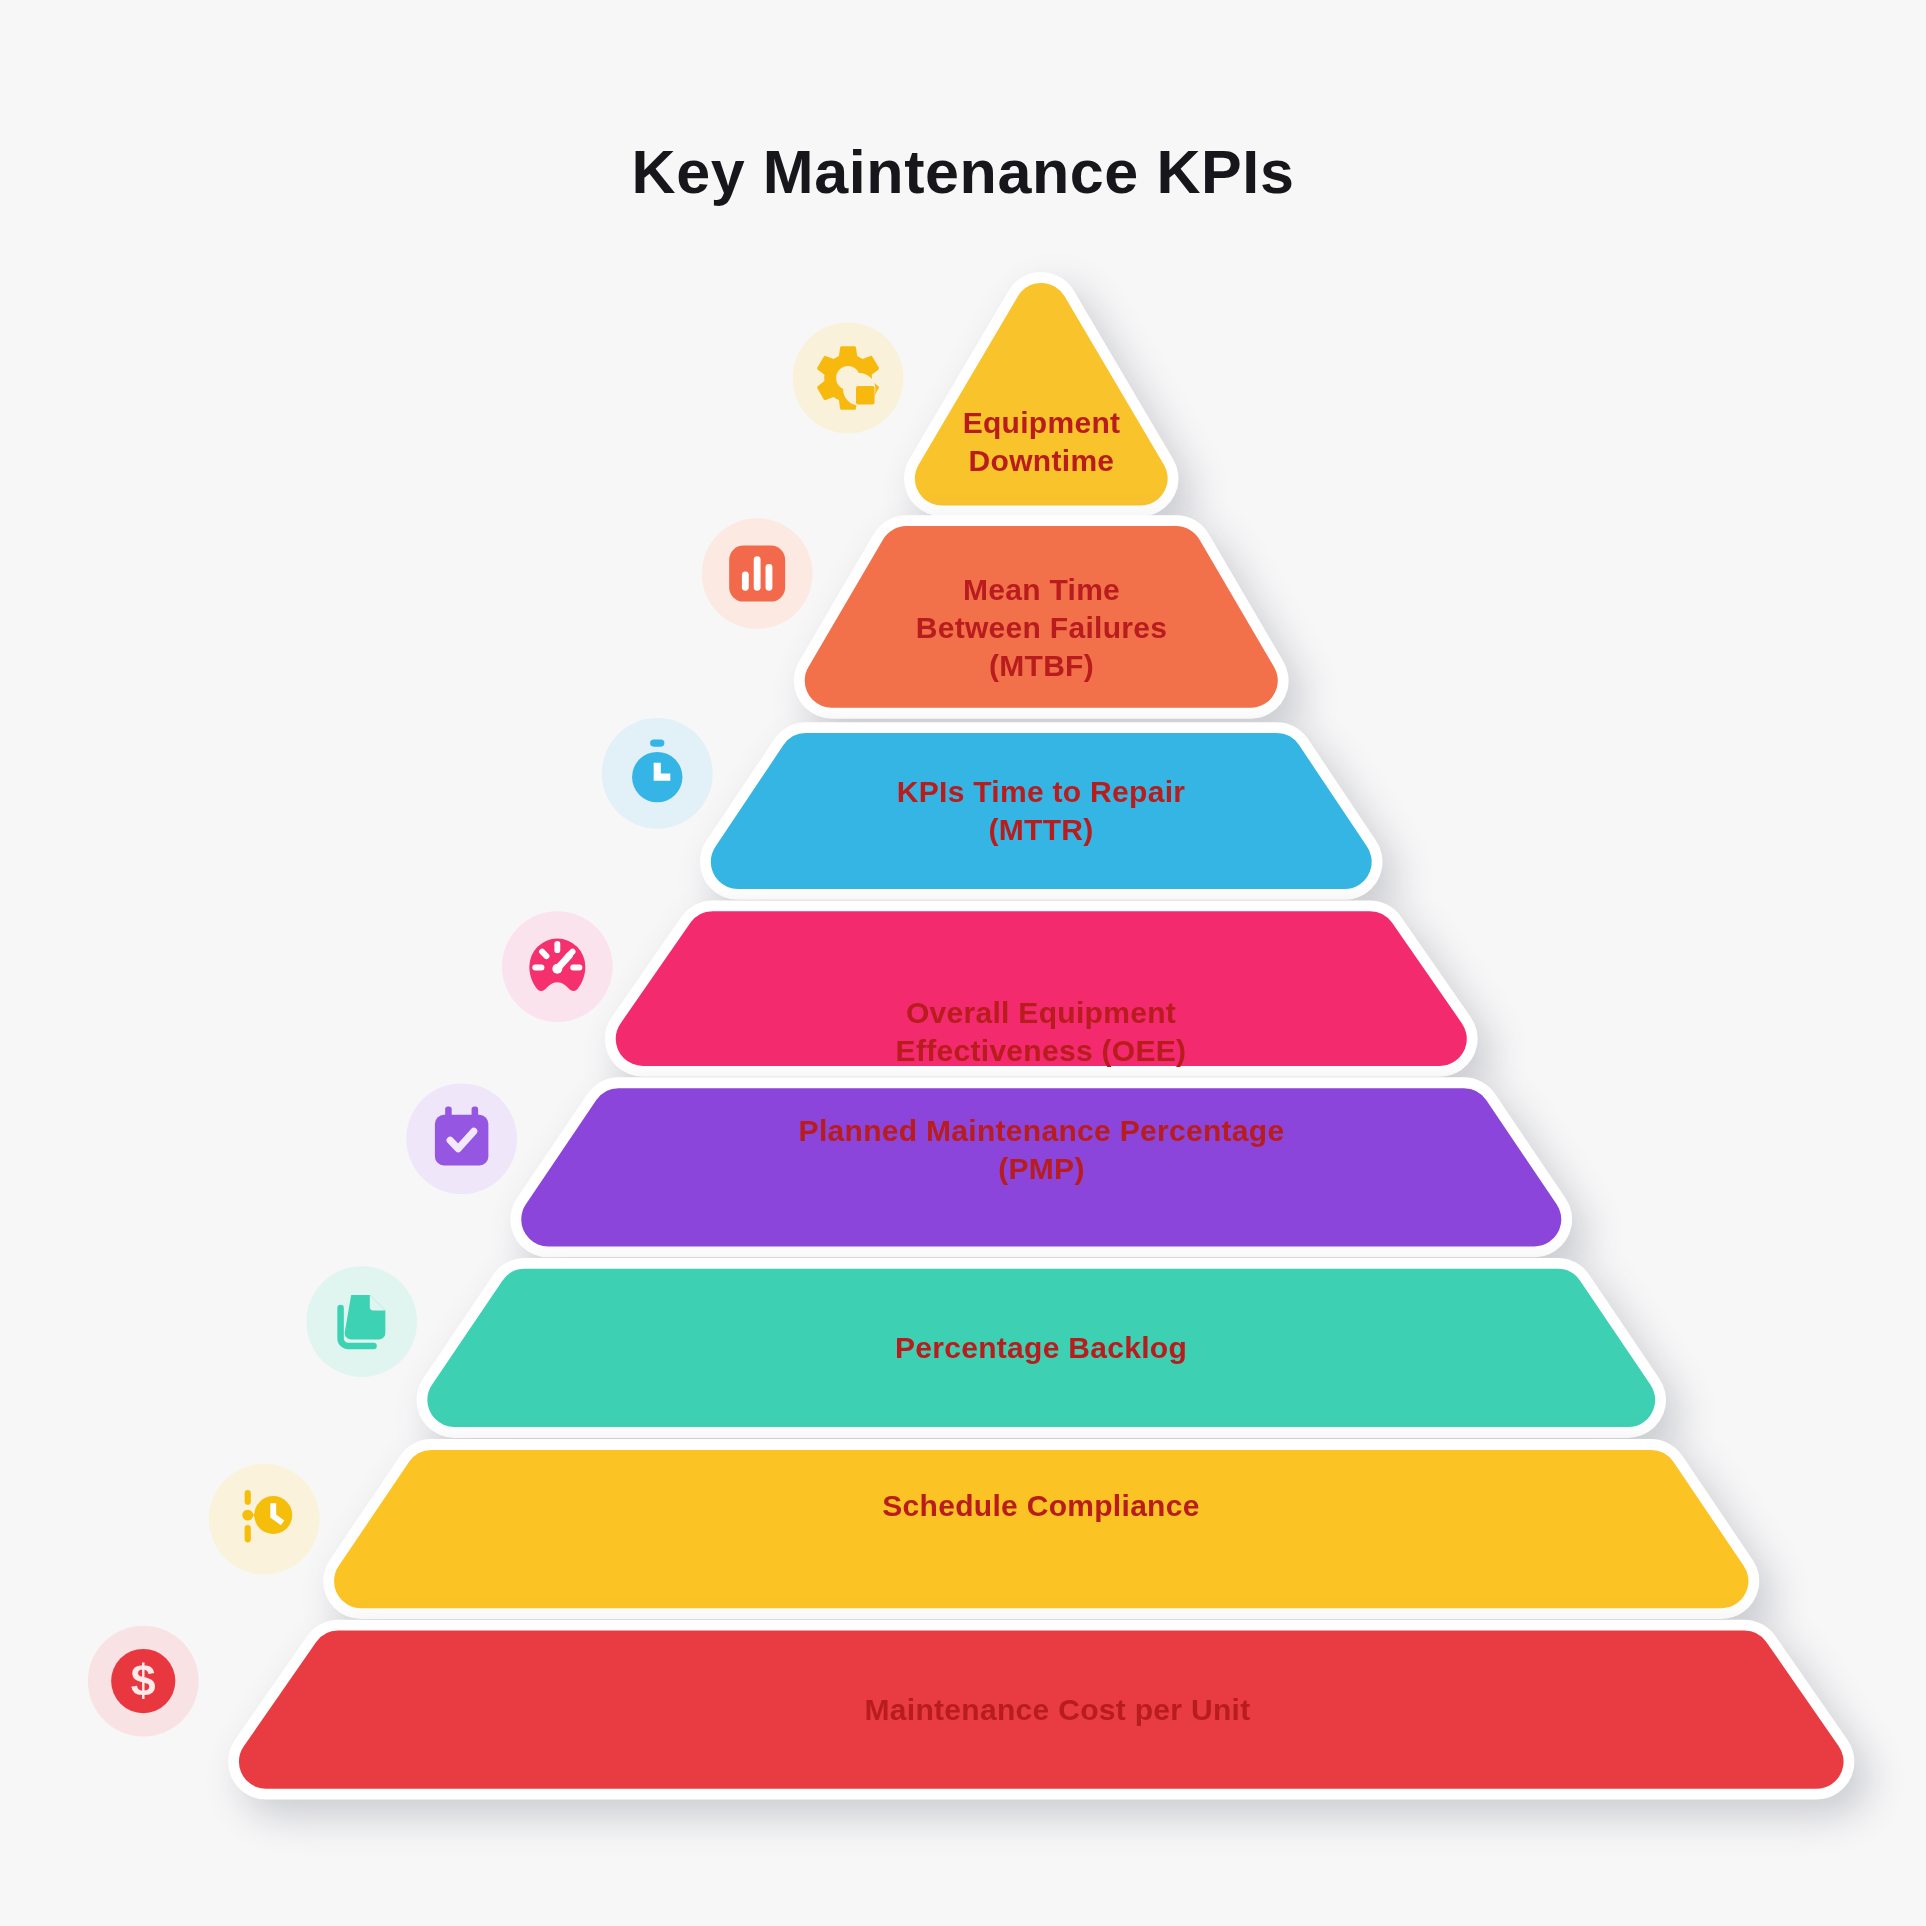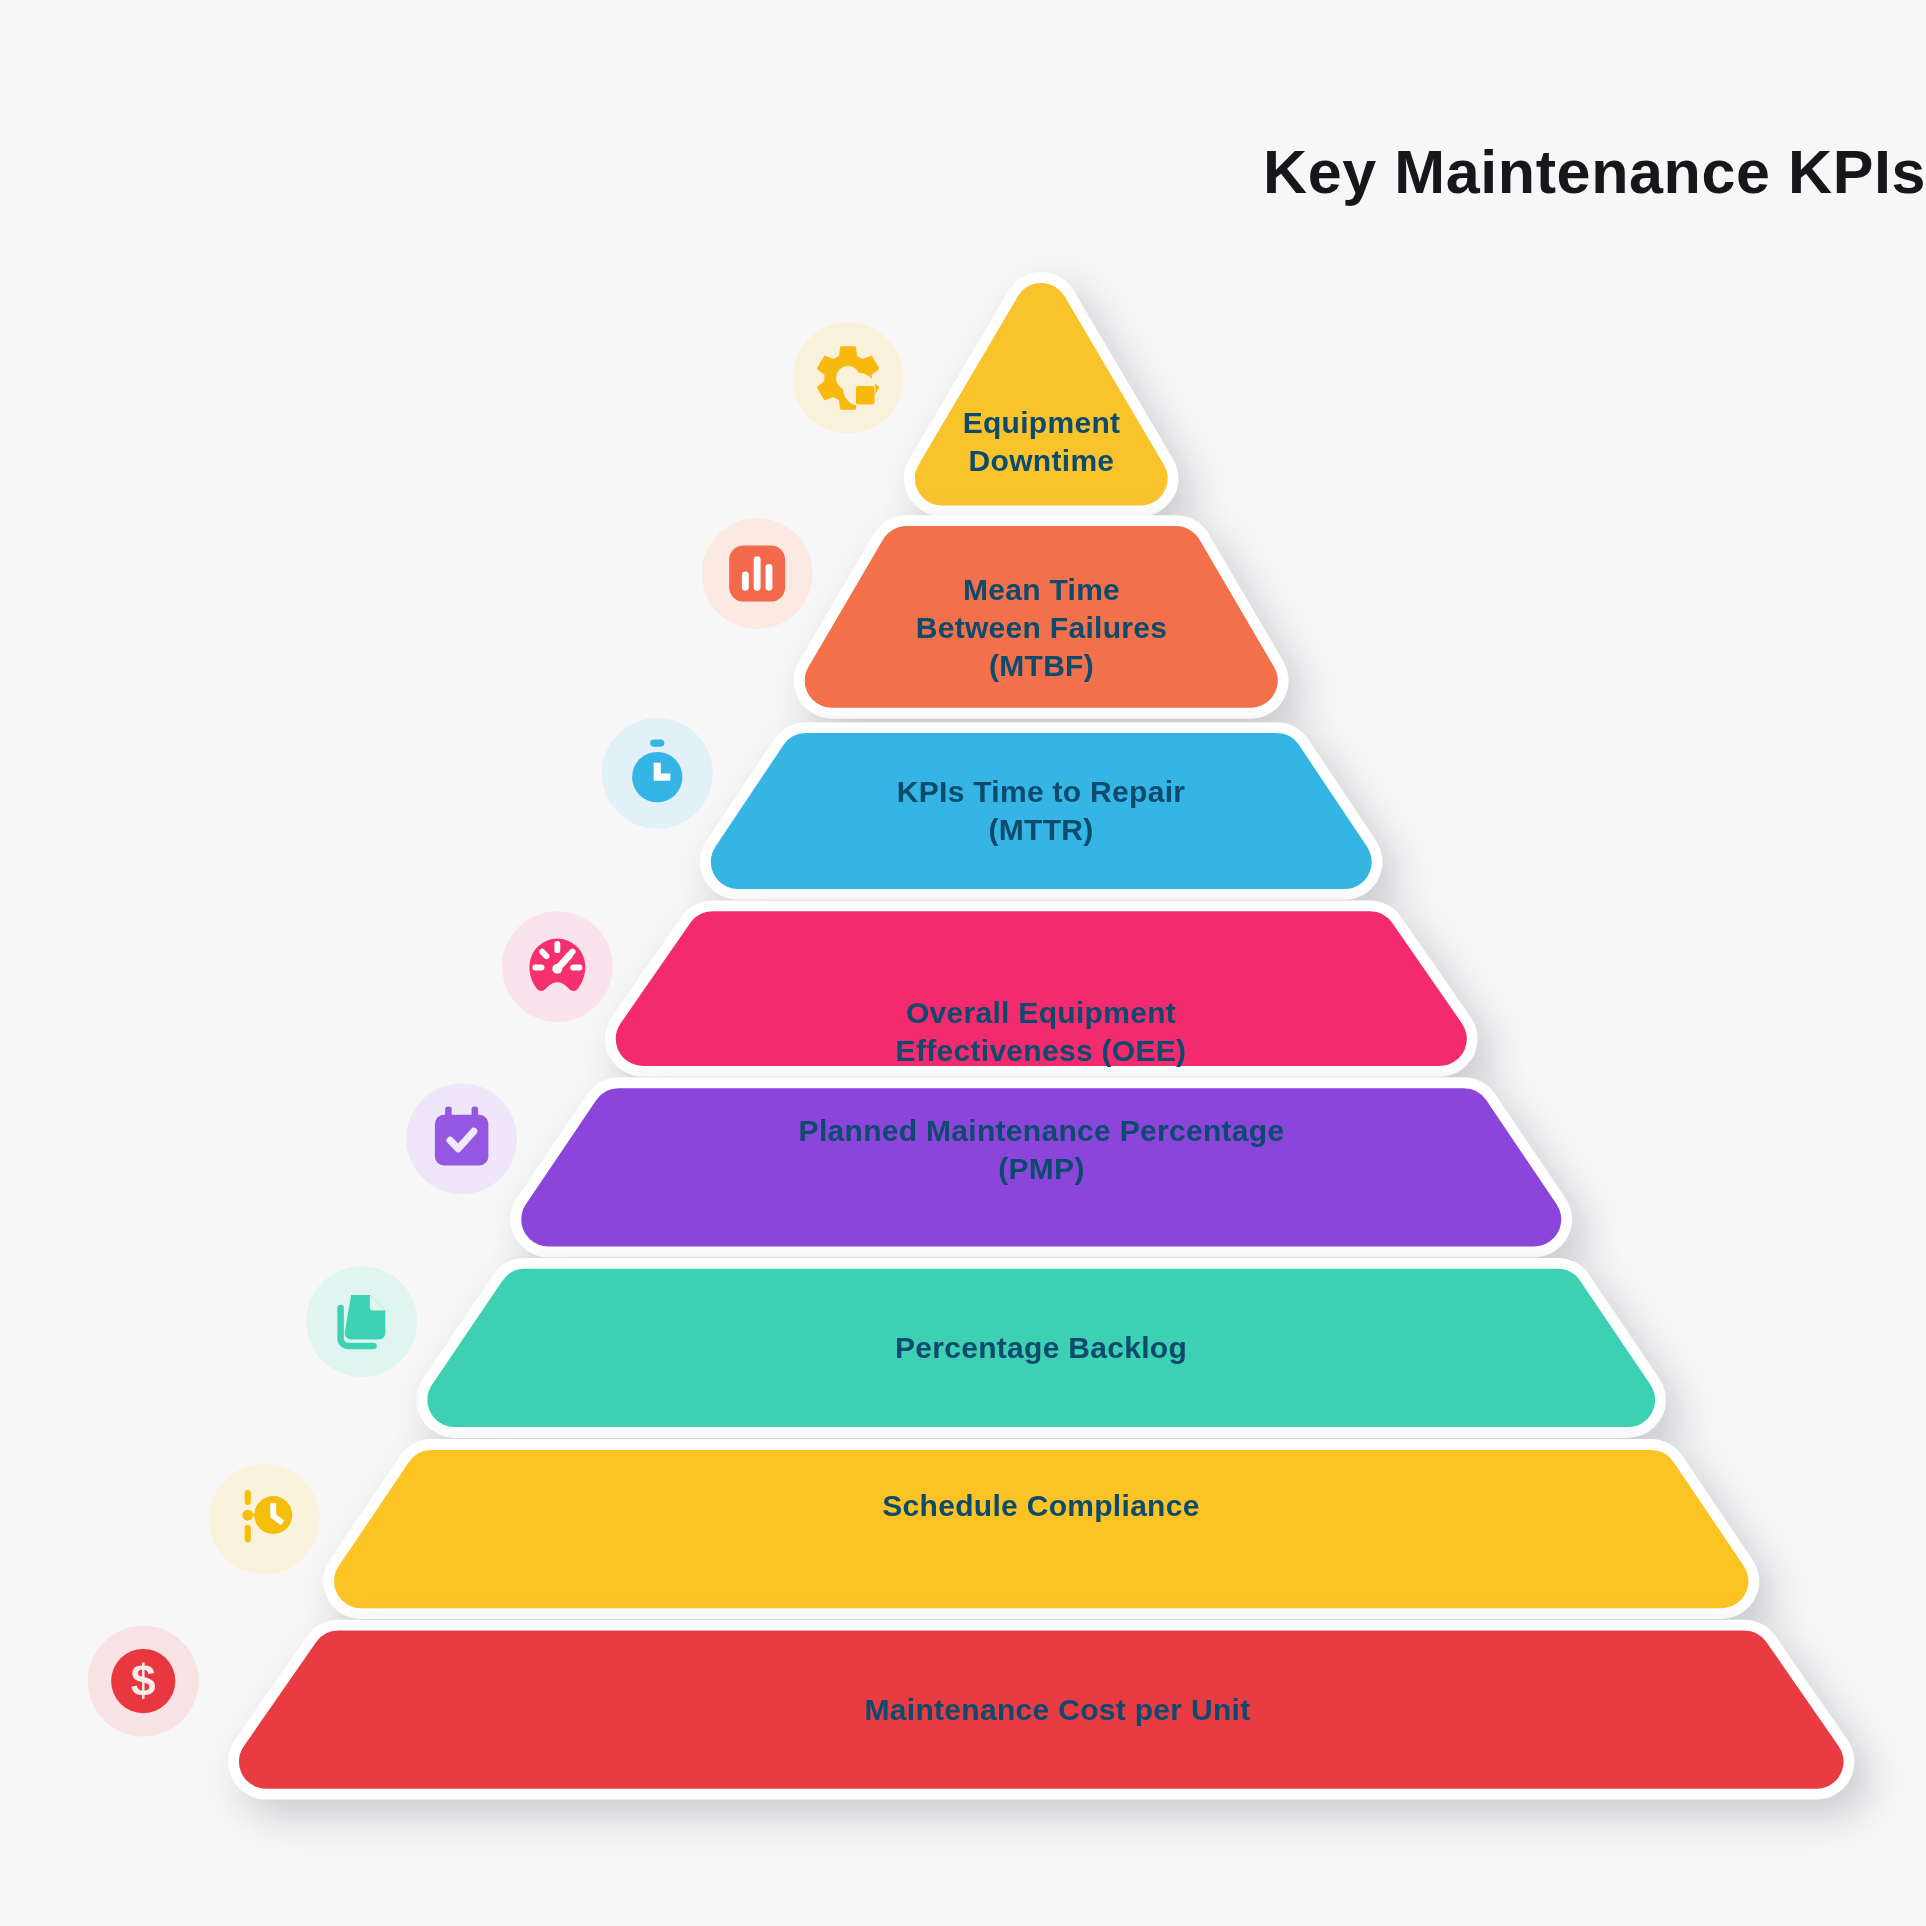--- a/index.html
+++ b/index.html
@@ -3,35 +3,35 @@
 <meta charset="utf-8">
 <style>
   html,body{margin:0;padding:0;}
   body{
     width:1926px;height:1926px;position:relative;overflow:hidden;
     background:#F7F7F8;
     font-family:"Liberation Sans",sans-serif;
   }
   .title{
     position:absolute;left:0;right:0;top:137px;
-    text-align:right;font-size:61px;font-weight:bold;
+    text-align:center;font-size:61px;font-weight:bold;
     color:#17171B;letter-spacing:0.6px;
   }
   svg.pyramid{position:absolute;left:0;top:0;}
   .lvl-outline{
     fill:#FFFFFF;stroke:#FFFFFF;stroke-width:126;stroke-linejoin:round;
     filter:drop-shadow(24px 28px 32px rgba(150,152,162,0.45));
   }
   .lvl-fill{stroke-width:90;stroke-linejoin:round;}
   .tick{stroke:#FFFFFF;stroke-width:1.9;stroke-linecap:round;fill:none;}
   .hand{stroke:#FFFFFF;fill:none;}
   .lvl-label{
     position:absolute;display:flex;align-items:center;justify-content:center;
     text-align:center;white-space:pre-line;
-    color:#0c4a6e;font-weight:bold;font-size:30px;line-height:1.27;letter-spacing:0.3px;
+    color:#b91c1c;font-weight:bold;font-size:30px;line-height:1.27;letter-spacing:0.3px;
   }
   .dollar-glyph{font-family:"Liberation Sans",sans-serif;font-weight:bold;}
 </style>
 </head>
 <body bgcolor="#F7F7F8">
 
 <div class="title">Key Maintenance KPIs</div>
 
 <svg class="pyramid" width="1926" height="1926" viewBox="0 0 3200 3200" xmlns="http://www.w3.org/2000/svg">
 

